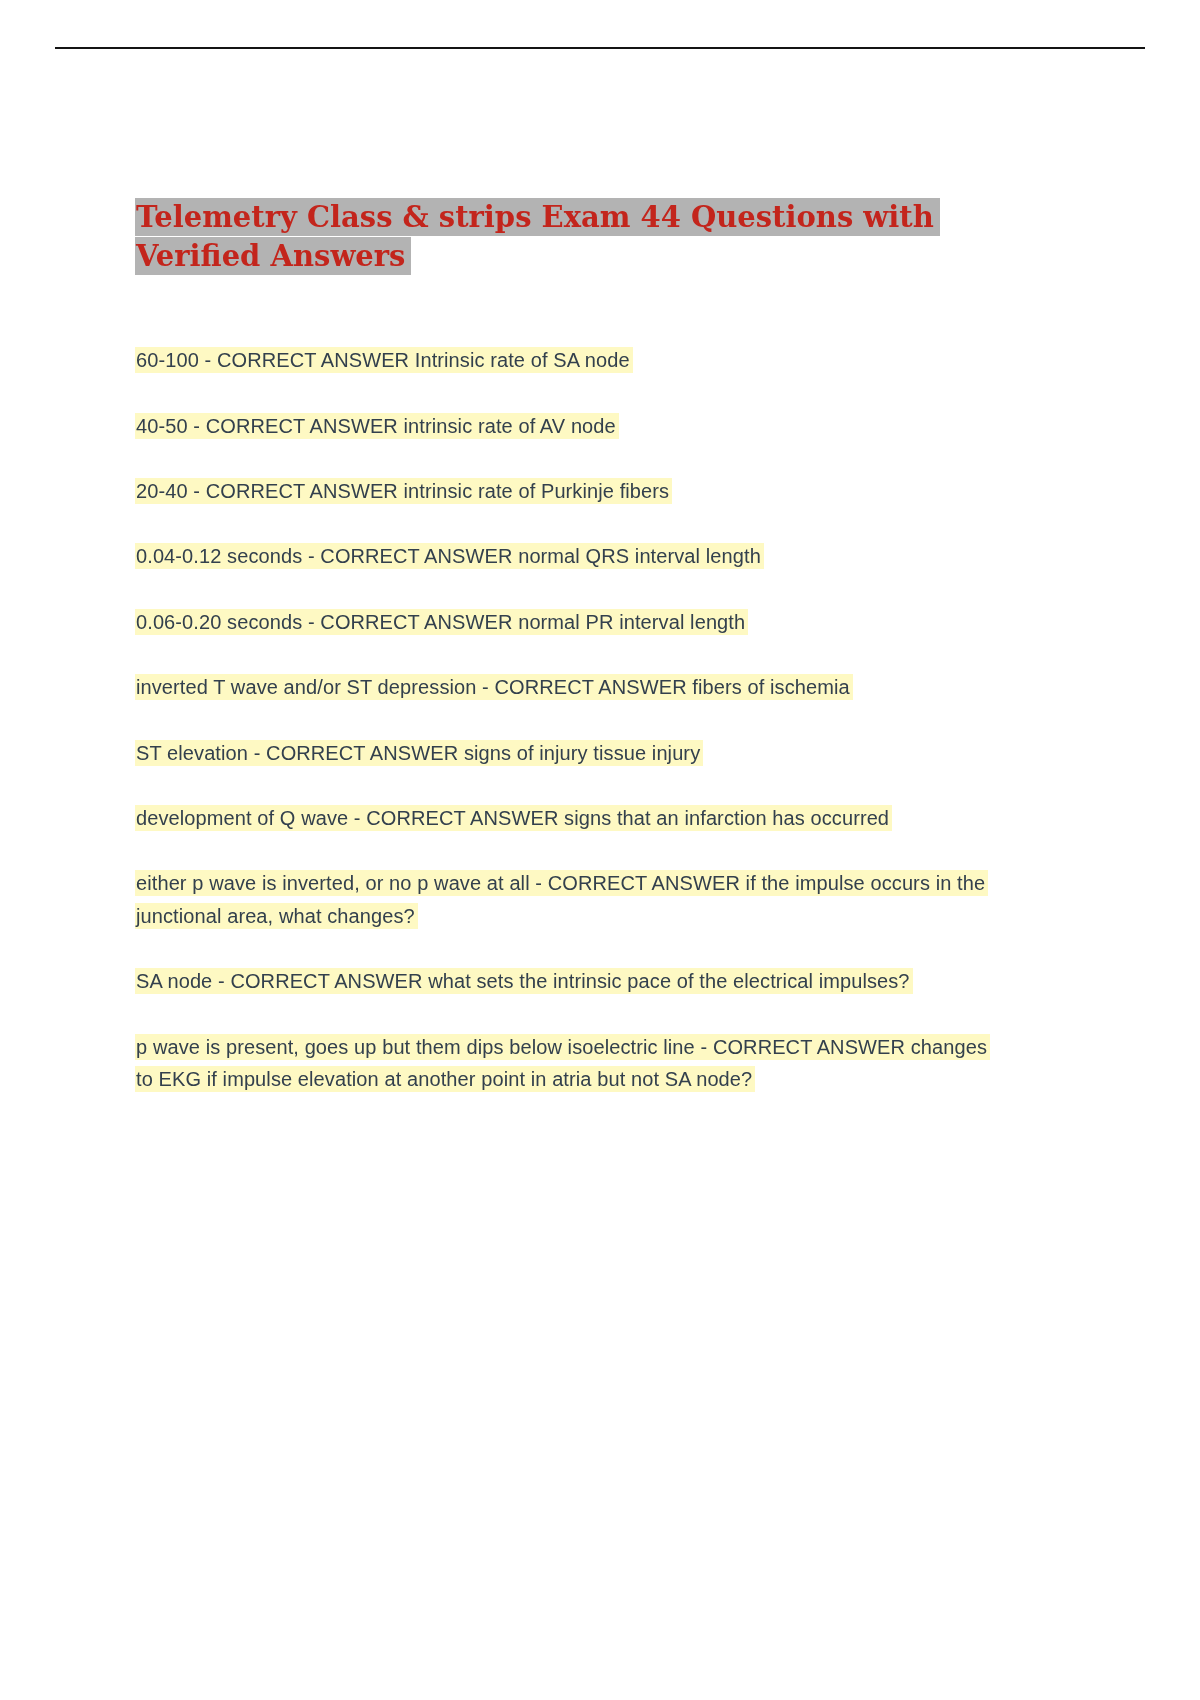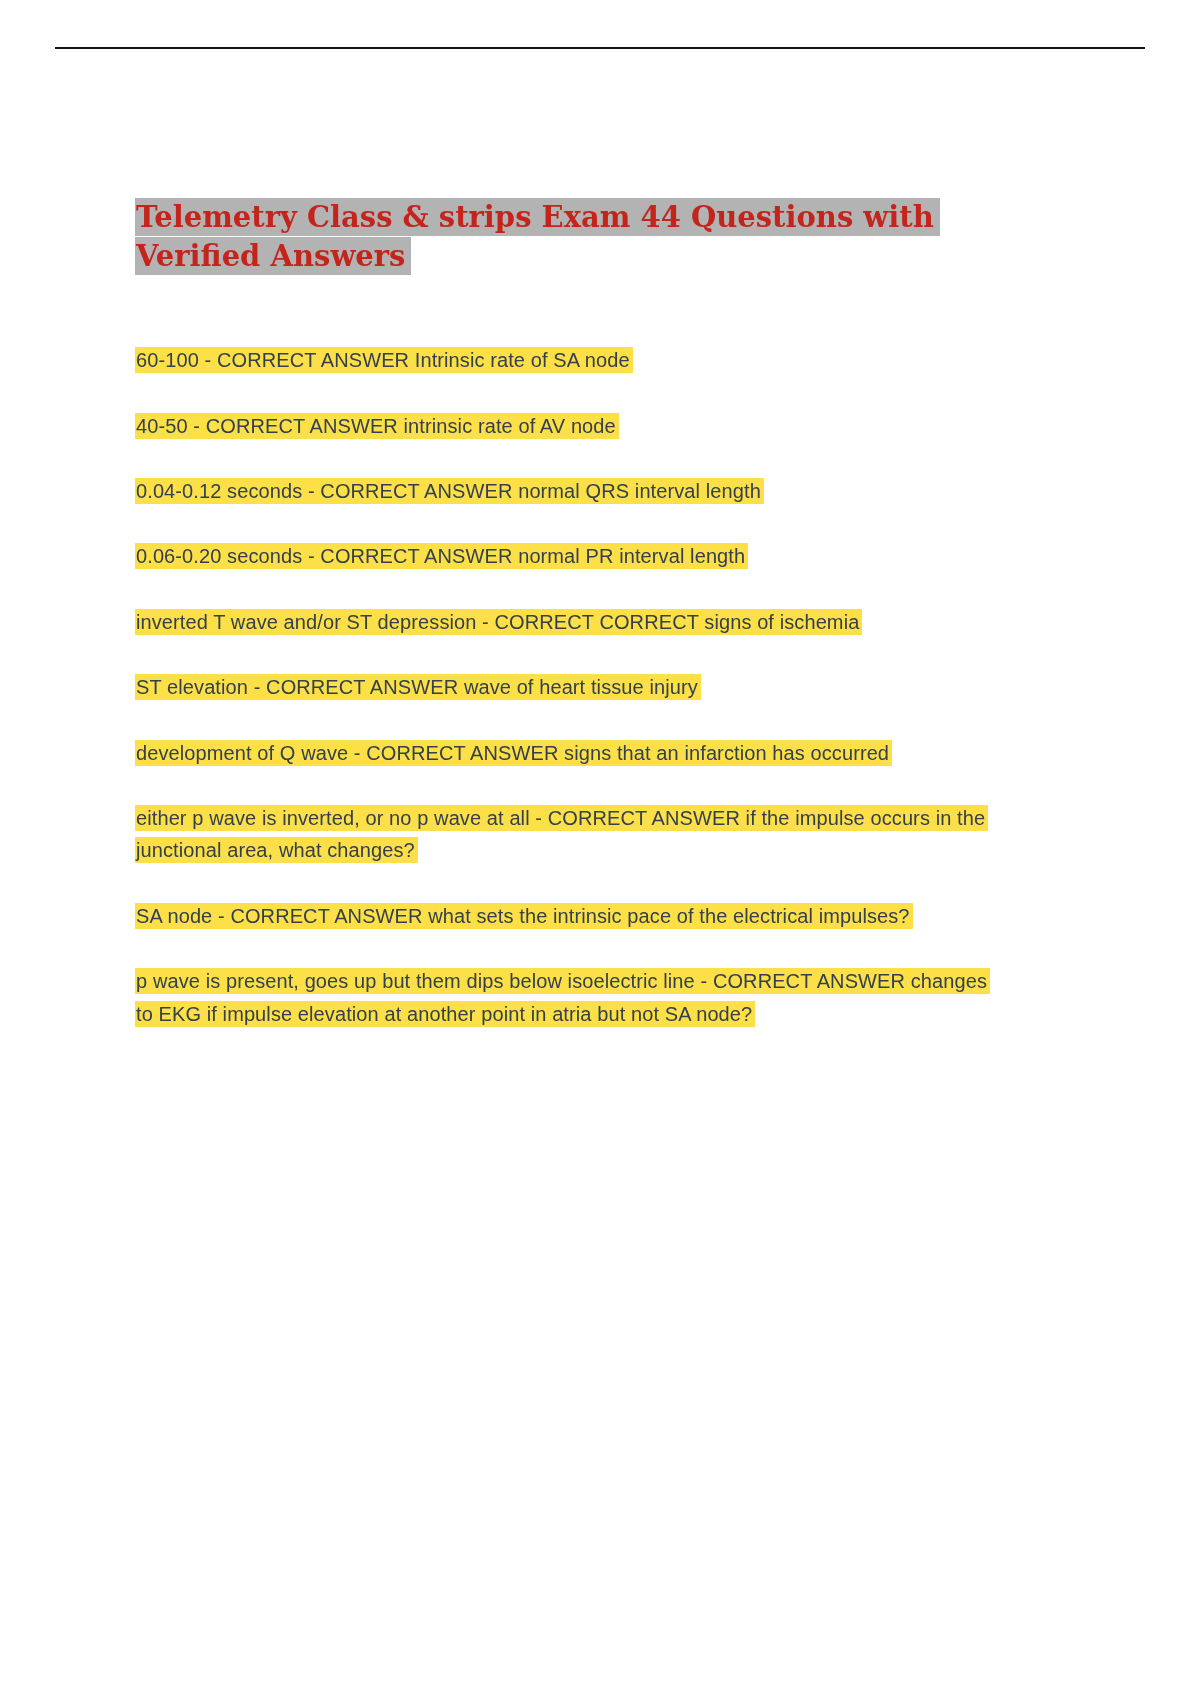--- a/index.html
+++ b/index.html
@@ -43,41 +43,42 @@
   }
   p.qa-item {
     margin: 33px 0 0 0;
     font-size: 20px;
     line-height: 1.62;
     color: #33404d;
     letter-spacing: 0.1px;
   }
   p.qa-item:first-of-type { margin-top: 68px; }
   p.qa-item .hl {
-    background: #fde047;
+    background: #fef9c3;
     padding: 2px 3px 2px 1px;
     -webkit-box-decoration-break: clone;
     box-decoration-break: clone;
   }
 </style>
 </head>
 <body>
 
 <div class="page">
   <div class="rule top"></div>
 
   <div class="content">
     <h1 class="doc-title"><span class="hl-title">Telemetry Class &amp; strips Exam 44 Questions with Verified Answers</span></h1>
 
     <p class="qa-item"><span class="hl">60-100 - CORRECT ANSWER Intrinsic rate of SA node</span></p>
     <p class="qa-item"><span class="hl">40-50 - CORRECT ANSWER intrinsic rate of AV node</span></p>
+    <p class="qa-item"><span class="hl">20-40 - CORRECT ANSWER intrinsic rate of Purkinje fibers</span></p>
     <p class="qa-item"><span class="hl">0.04-0.12 seconds - CORRECT ANSWER normal QRS interval length</span></p>
     <p class="qa-item"><span class="hl">0.06-0.20 seconds - CORRECT ANSWER normal PR interval length</span></p>
-    <p class="qa-item"><span class="hl">inverted T wave and/or ST depression - CORRECT CORRECT signs of ischemia</span></p>
-    <p class="qa-item"><span class="hl">ST elevation - CORRECT ANSWER wave of heart tissue injury</span></p>
+    <p class="qa-item"><span class="hl">inverted T wave and/or ST depression - CORRECT ANSWER fibers of ischemia</span></p>
+    <p class="qa-item"><span class="hl">ST elevation - CORRECT ANSWER signs of injury tissue injury</span></p>
     <p class="qa-item"><span class="hl">development of Q wave - CORRECT ANSWER signs that an infarction has occurred</span></p>
     <p class="qa-item"><span class="hl">either p wave is inverted, or no p wave at all - CORRECT ANSWER if the impulse occurs in the junctional area, what changes?</span></p>
     <p class="qa-item"><span class="hl">SA node - CORRECT ANSWER what sets the intrinsic pace of the electrical impulses?</span></p>
     <p class="qa-item"><span class="hl">p wave is present, goes up but them dips below isoelectric line - CORRECT ANSWER changes to EKG if impulse elevation at another point in atria but not SA node?</span></p>
   </div>
 
   <div class="rule bottom"></div>
 </div>
 
 </body></html>

